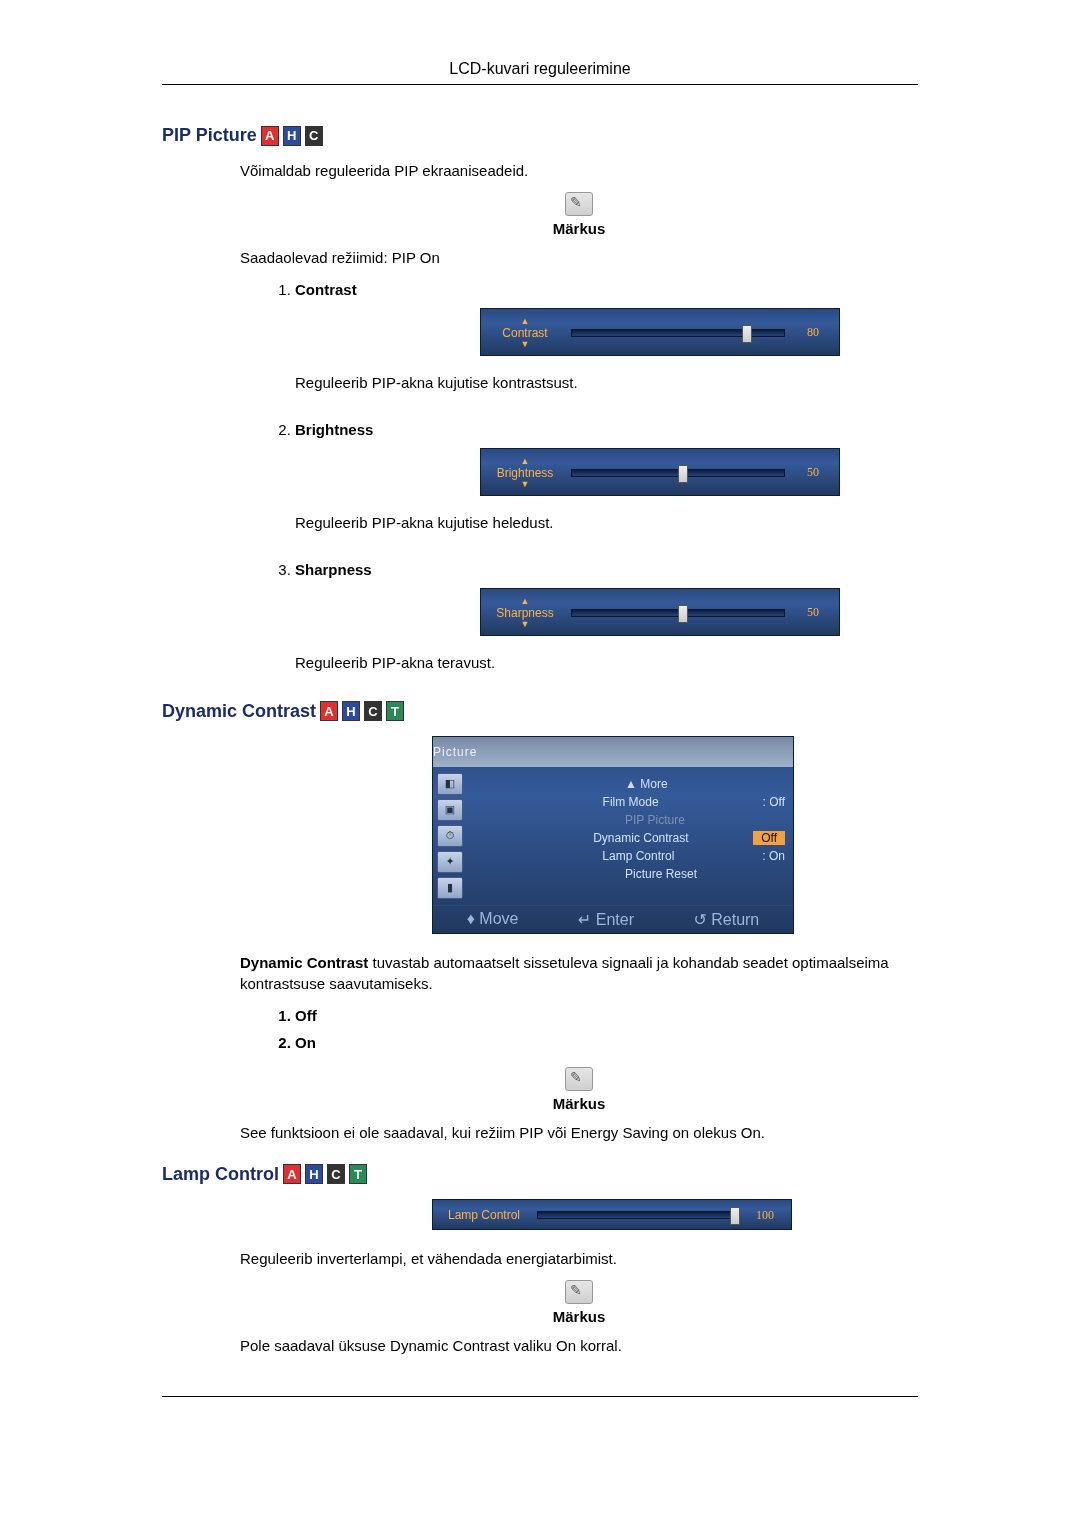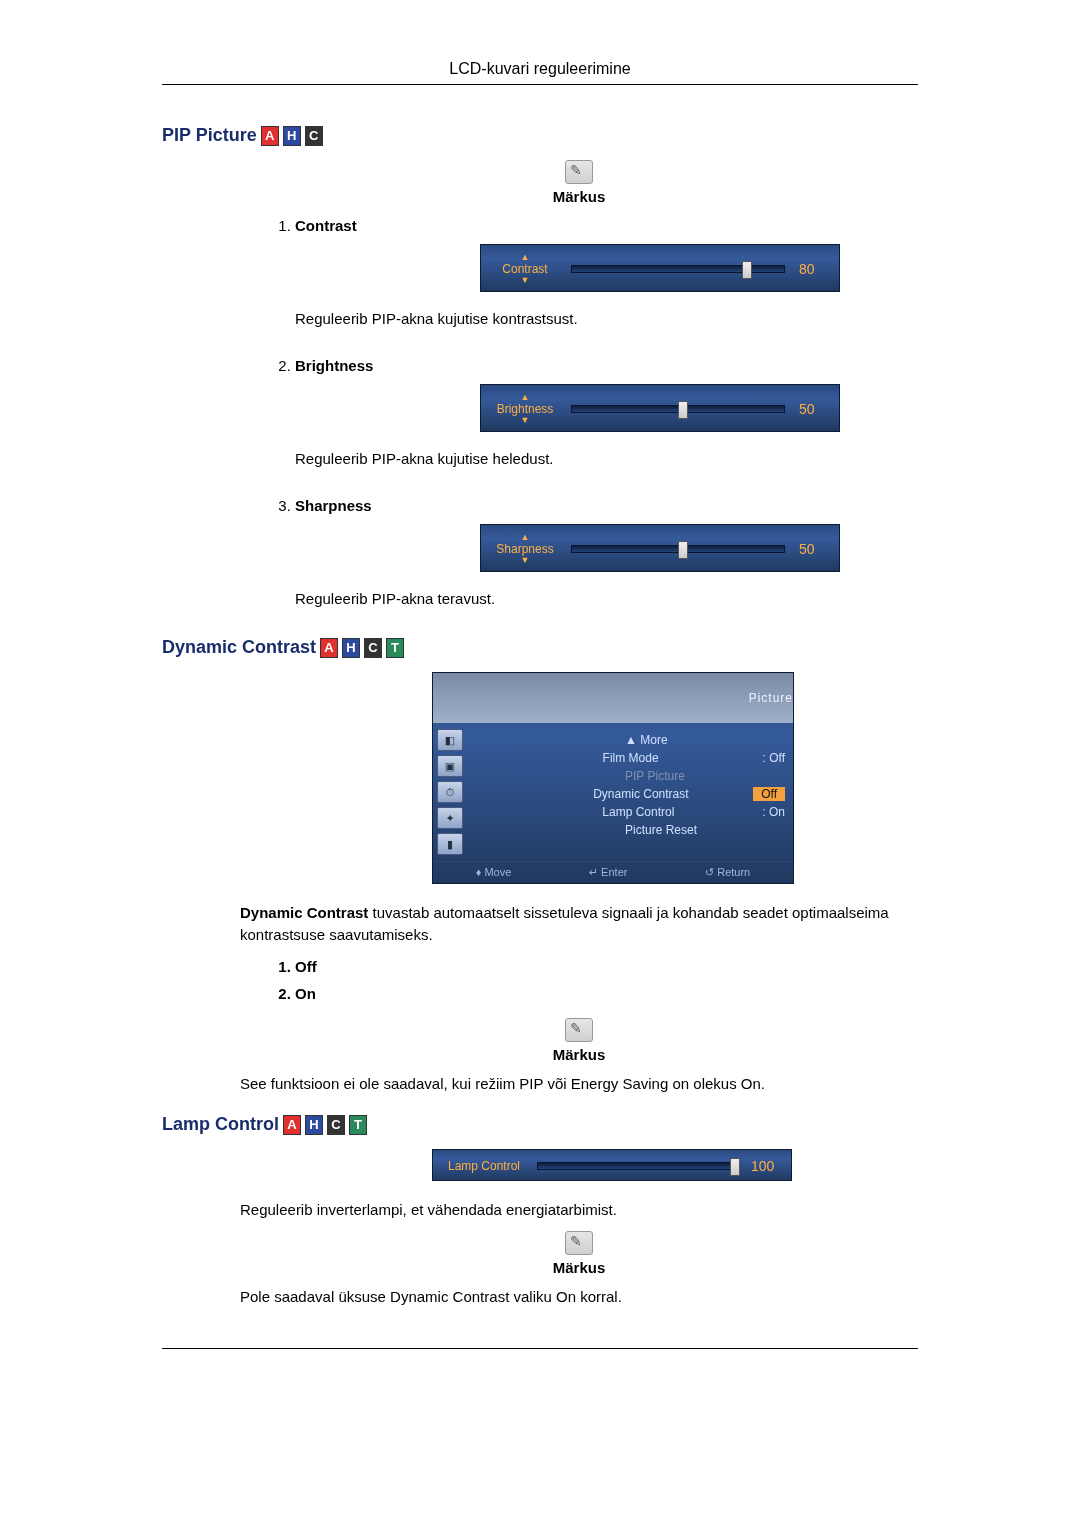--- a/index.html
+++ b/index.html
@@ -128,38 +128,39 @@
 .osd-slider .knob {
   position: absolute;
   top: -5px;
   width: 8px;
   height: 16px;
   background: linear-gradient(#eee,#ccc);
   border:1px solid #555;
 }
 .osd-slider .val {
   width: 28px;
-  text-align: left;
+  text-align: center;
   color:#ffb040;
-  font-size: 14px;
+  font-size: 12px;
+  font-family: Liberation Serif, serif;
 }
 .osd-menu {
   width: 360px;
   margin: 8px 0 18px 270px;
   border: 1px solid #0d1b33;
   color:#cfe0ff;
   font-size: 12px;
   background: linear-gradient(#2a4a80,#355a9a 30%,#203960);
 }
 .osd-menu .menu-header {
   background: linear-gradient(#7a8aa5,#9fb2c9);
   color:#eef;
-  text-align: right;
+  text-align: left;
   font-size: 12px;
-  padding:18px 0;
+  padding:8px 0;
   letter-spacing:1px;
 }
 .osd-menu .menu-body {
   display: flex;
 }
 .osd-menu .side-icons {
   width: 34px;
   display: flex;
   flex-direction: column;
   gap: 4px;
@@ -191,44 +192,46 @@
 .osd-menu .menu-items .row .dim { color:#7f90b0; }
 .osd-menu .menu-items .row .val { color:#cfe0ff; }
 .osd-menu .menu-items .row.sel .val {
   background:#f3a040;
   color:#111;
   padding:0 8px;
 }
 .osd-menu .menu-footer {
   display:flex;
   justify-content: space-around;
-  font-size: 11px;
+  font-size: 16px;
   padding: 4px;
   color:#9fb4dd;
   border-top:1px solid #32456e;
 }
 </style>
 </head>
 <body>
 
 <div class="page">
   <div class="header-title">LCD-kuvari reguleerimine</div>
   <hr class="top-rule">
 
   <div class="section-heading">
     <span>PIP Picture</span>
     <span class="icon-badge badge-a">A</span>
     <span class="icon-badge badge-h">H</span>
     <span class="icon-badge badge-c">C</span>
   </div>
   <div class="indent">
+    <p>Võimaldab reguleerida PIP ekraaniseadeid.</p>
     <div class="note-row">
       <span class="note-icon"></span>
       <span style="font-weight:bold">Märkus</span>
     </div>
+    <p>Saadaolevad režiimid: PIP On</p>
     <ol class="num-list">
       <li>
         <span class="li-title">Contrast</span>
         <div class="osd-slider">
           <div class="label-col">
             <div class="arrow">▲</div>
             <div>Contrast</div>
             <div class="arrow">▼</div>
           </div>
           <div class="track">

